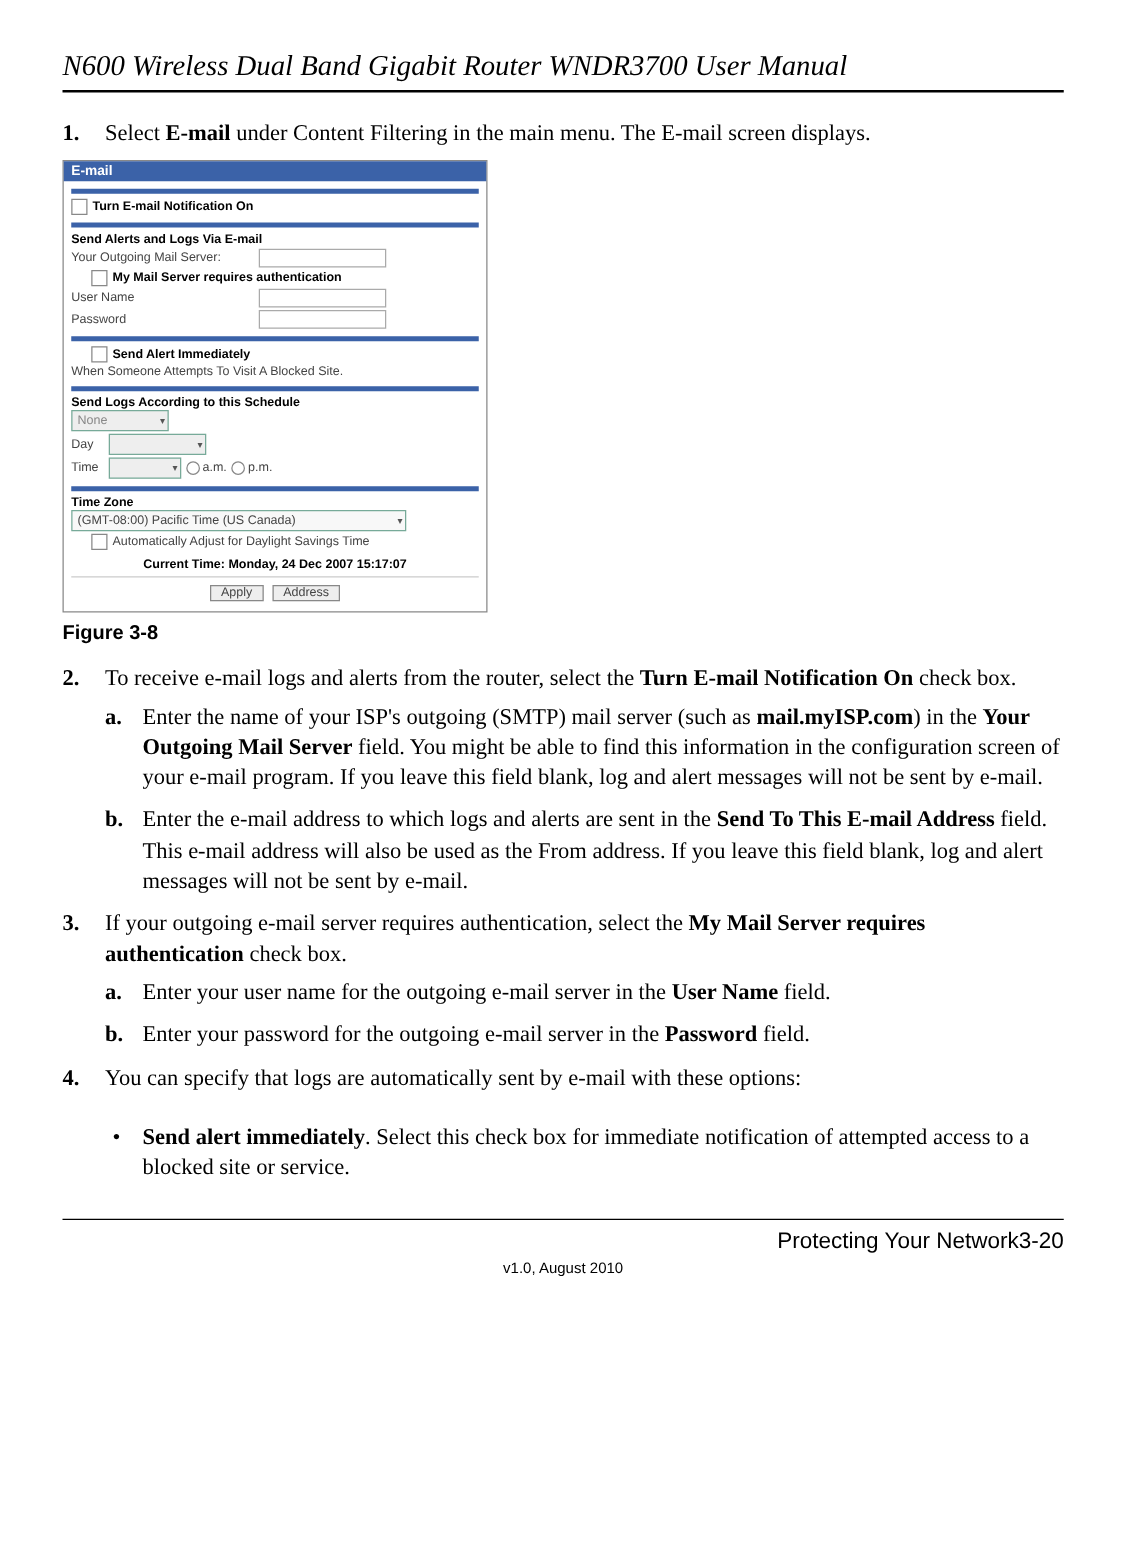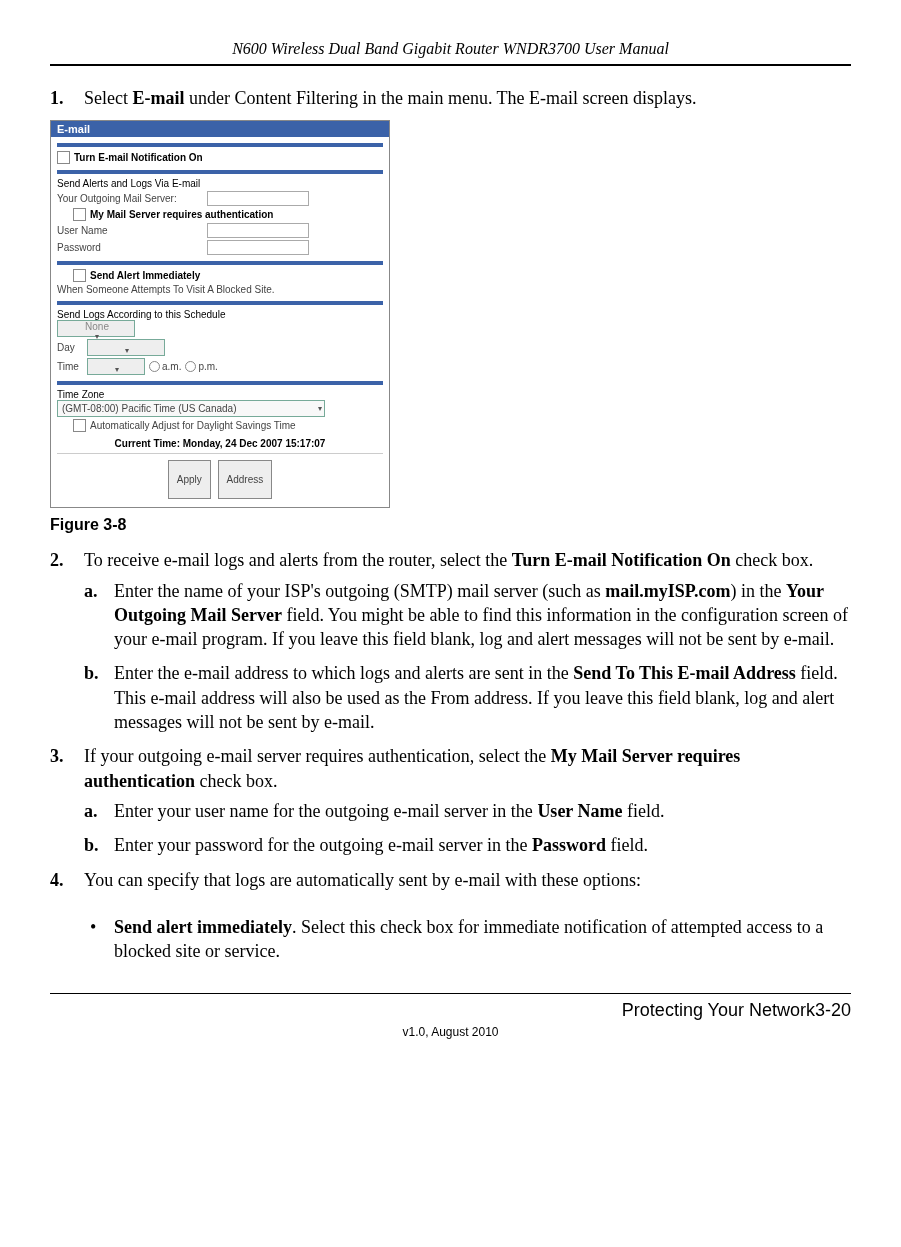--- a/index.html
+++ b/index.html
@@ -6,22 +6,22 @@
     font-family: "Times New Roman", Times, serif;
     font-size: 18px;
     color: #000;
     margin: 0;
     padding: 40px 50px 20px 50px;
     width: 801px;
     box-sizing: content-box;
   }
   .header-title {
     font-style: italic;
-    text-align: center;
-    font-size: 16px;
+    text-align: left;
+    font-size: 23px;
     margin-bottom: 6px;
   }
   .hr-top {
     border: none;
     border-top: 2px solid #000;
     margin: 0 0 20px 0;
   }
   ol.main {
     padding-left: 0;
     margin: 0;
@@ -123,21 +123,21 @@
   .ss-bluebar {
     height: 4px;
     background: #3b62a8;
     margin: 6px 0 4px 0;
   }
   .ss-body {
     padding: 0 6px 6px 6px;
     color: #444;
   }
   .ss-section-head {
-    font-weight: normal;
+    font-weight: bold;
     color: #000;
     margin-top: 2px;
   }
   .ss-row { display: flex; align-items: center; margin: 2px 0; }
   .ss-label { flex: 0 0 150px; }
   .ss-input {
     border: 1px solid #aaa;
     height: 13px;
     width: 100px;
     background: #fff;
@@ -158,28 +158,28 @@
     display: inline-block;
     vertical-align: middle;
     margin: 0 2px 0 4px;
   }
   .ss-select {
     border: 1px solid #7a9; height: 15px;
     display: flex; align-items: center; justify-content: space-between;
     padding: 0 2px 0 4px;
     background: #f8f8f8;
   }
-  .ss-select.disabled { background: #eee; color: #888; flex-direction: column; }
+  .ss-select.disabled { background: #eee; color: #888; }
   .ss-chev { font-size: 8px; color: #555; }
   .ss-center { text-align: center; margin: 6px 0 2px 0; }
   .ss-btn {
     display: inline-block;
     border: 1px solid #888;
     background: #eee;
-    padding: 13px 8px;
+    padding: 0 8px;
     font-size: 10px;
     margin: 0 2px;
   }
   .ss-bold { font-weight: bold; color: #000; }
 </style>
 </head>
 <body>
 
 <div class="header-title">N600 Wireless Dual Band Gigabit Router WNDR3700 User Manual</div>
 <hr class="hr-top">

